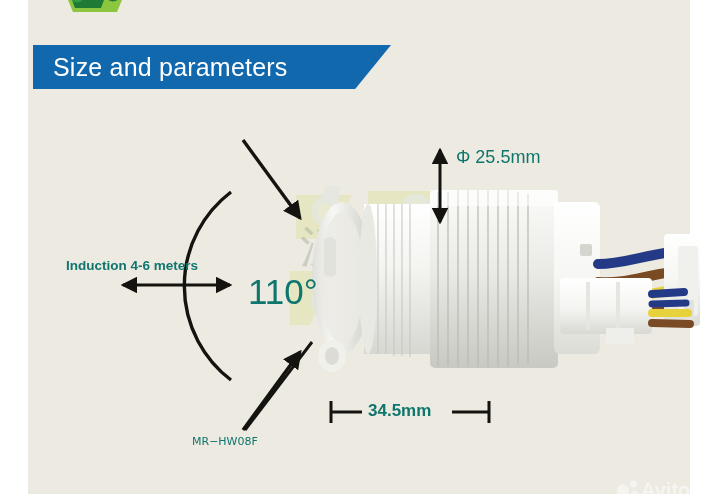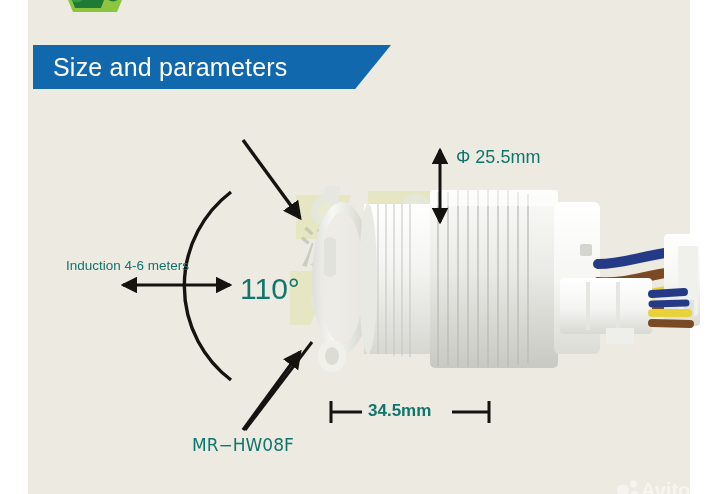--- a/index.html
+++ b/index.html
@@ -101,25 +101,25 @@
     pointer-events: none;
   }
 
   
   .anno {
     position: absolute;
     color: #0f766e;
     font-family: "Liberation Sans", sans-serif;
     white-space: nowrap;
   }
-  #label-induction { left: 66px; top: 258px; font-size: 13.5px; font-weight: 400; text-align: right; }
-  #label-angle     { left: 240px; top: 272px; font-size: 30px; font-weight: 400; }
+  #label-induction { left: 66px; top: 258px; font-size: 13.5px; font-weight: 700; text-align: right; }
+  #label-angle     { left: 248px; top: 272px; font-size: 35px; font-weight: 400; }
   #label-diameter  { left: 456px; top: 147px; font-size: 18px; font-weight: 400; }
   #label-length    { left: 368px; top: 401px; font-size: 17px; font-weight: 700; }
-  #label-model     { left: 192px; top: 435px; font-size: 17px; font-weight: 400;
+  #label-model     { left: 192px; top: 435px; font-size: 11px; font-weight: 400;
                      font-family: "DejaVu Sans", sans-serif; }
 
   
   #avito {
     position: absolute;
     left: 615px;
     top: 476px;
     width: 96px;
     height: 26px;
     opacity: .55;

